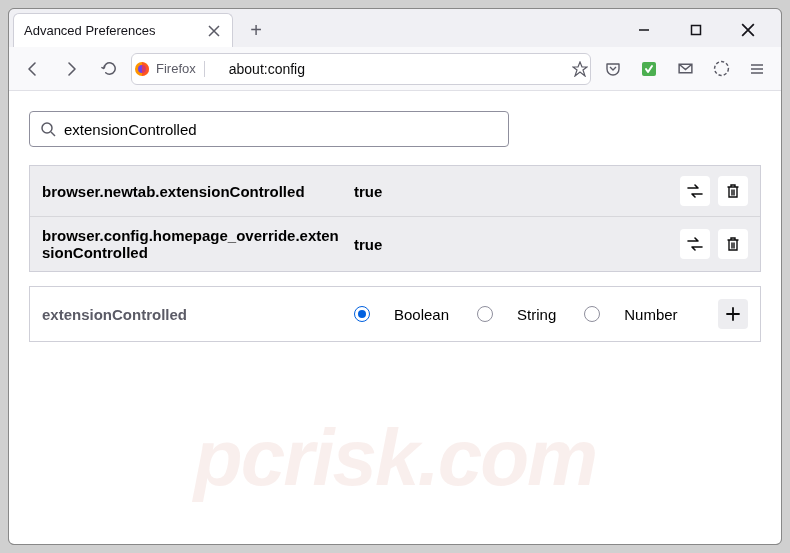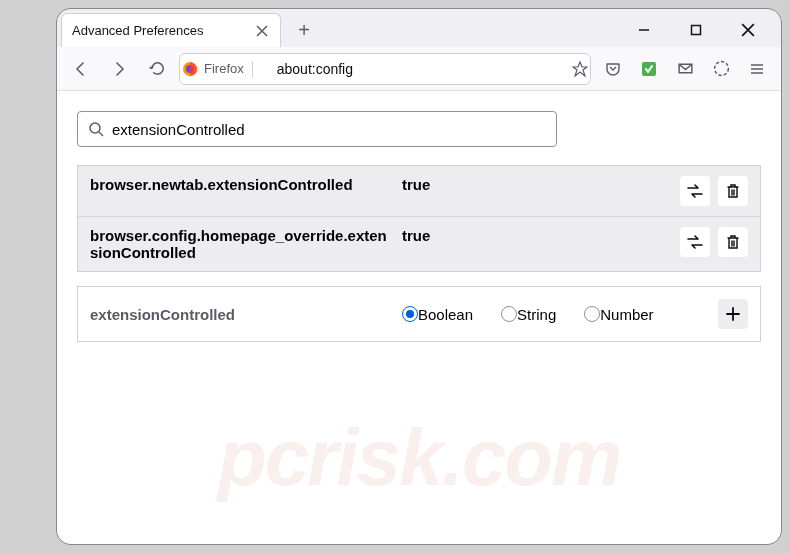--- a/index.html
+++ b/index.html
@@ -12,25 +12,24 @@
       position: relative;
     }
     .window {
       position: absolute;
       top: 8px;
       left: 8px;
       right: 8px;
       bottom: 8px;
       background: #737373;
       border: 1px solid #888;
-      border-radius: 15px;
+      border-radius: 6px;
       overflow: hidden;
       display: flex;
       flex-direction: column;
-      margin-left: 48px;
     }
     
     .tab-bar {
       display: flex;
       align-items: center;
       background: #f0f0f4;
       height: 38px;
       padding: 4px 4px 0 4px;
       position: relative;
     }
@@ -183,21 +182,21 @@
       height: 16px;
       border: 1px solid #8f8f9d;
       border-radius: 2px;
     }
     
     .prefs {
       border: 1px solid #cfcfd8;
     }
     .pref-row {
       display: flex;
-      align-items: flex-start;
+      align-items: center;
       padding: 10px 12px;
       font-size: 15px;
       gap: 12px;
     }
     .pref-row.modified {
       background: #ededf0;
       font-weight: 700;
     }
     .pref-row + .pref-row {
       border-top: 1px solid #d7d7db;
@@ -243,21 +242,21 @@
       color: #5b5b66;
     }
     .type-radios {
       display: flex;
       gap: 28px;
       flex: 1;
     }
     .radio-item {
       display: flex;
       align-items: center;
-      gap: 0;
+      gap: 24px;
       cursor: pointer;
     }
     .radio {
       width: 16px;
       height: 16px;
       border: 1px solid #8f8f9d;
       border-radius: 50%;
       display: flex;
       align-items: center;
       justify-content: center;

